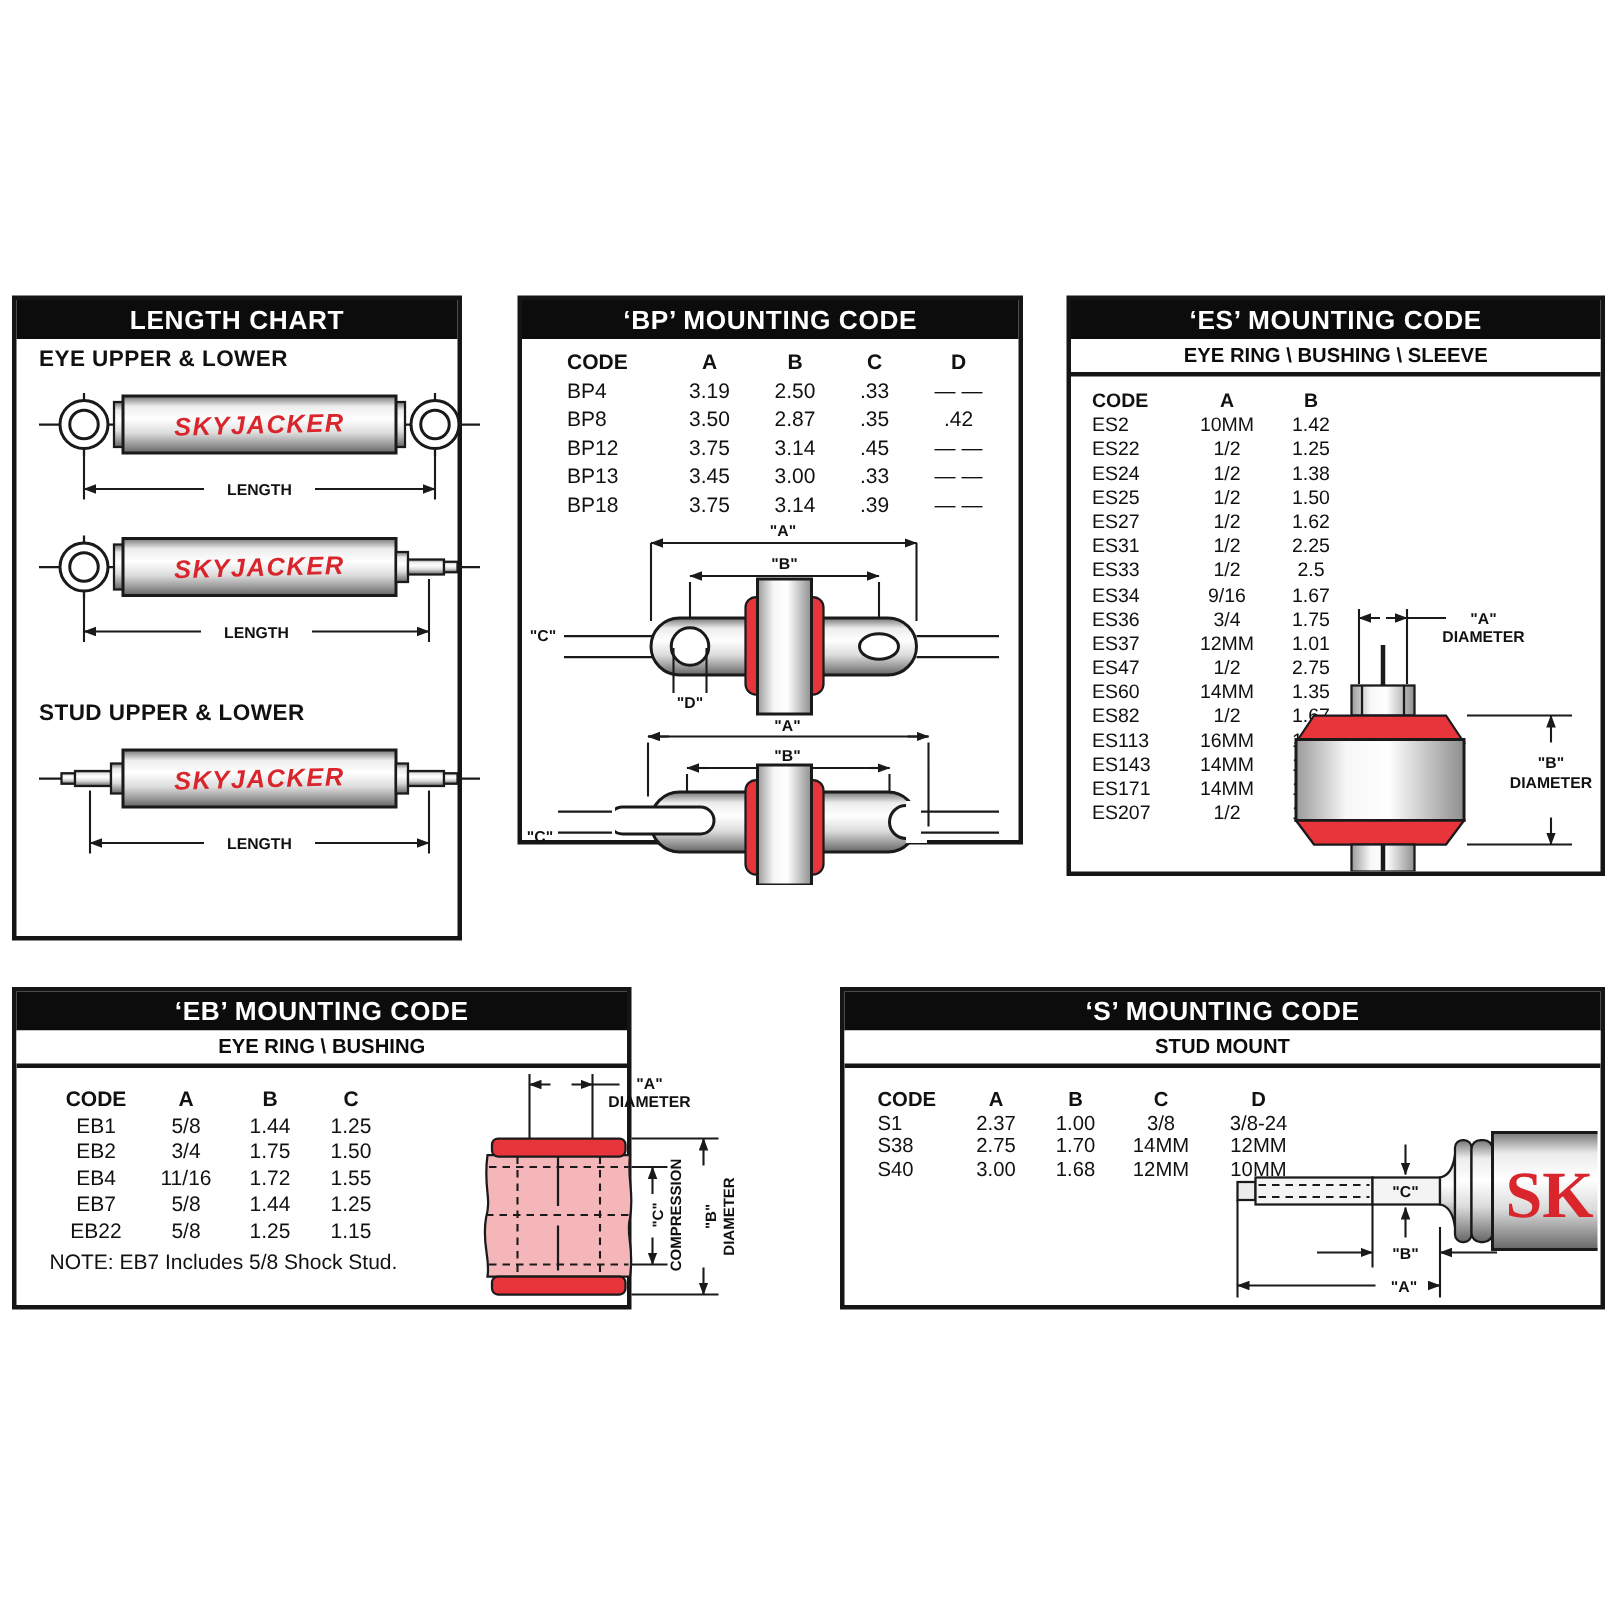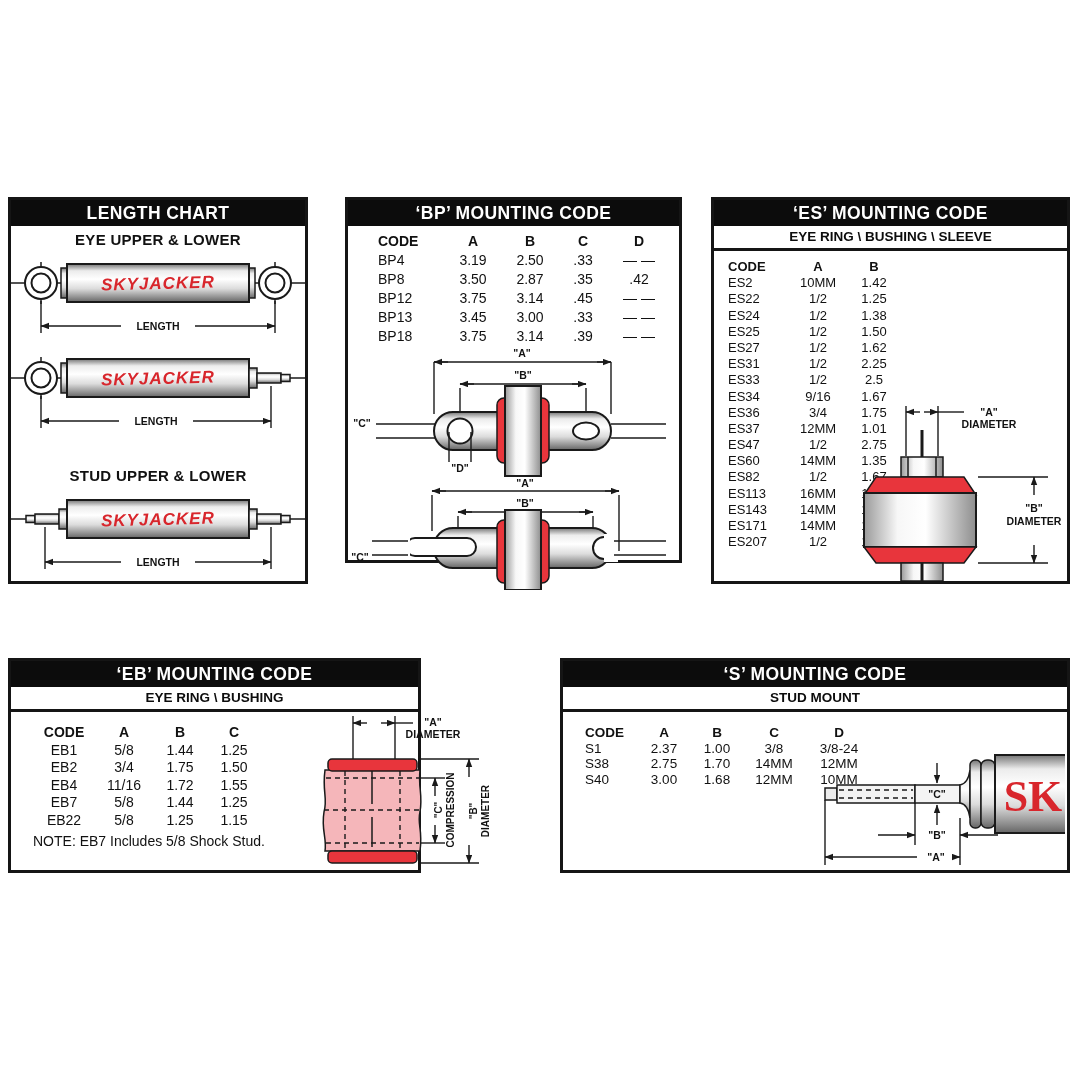--- a/index.html
+++ b/index.html
@@ -21,21 +21,21 @@
   .bp-t .c0{width:66px;text-align:left;padding-left:6px;} .bp-t .c1{width:58px}.bp-t .c2{width:56px}.bp-t .c3{width:50px}.bp-t .c4{width:62px}
   .es-t{left:12px;top:8px;font-size:13px;}   .es-t .trow{height:16.2px;line-height:16.2px;}
   .es-t .c0{width:58px;text-align:left;padding-left:2px;} .es-t .c1{width:64px}.es-t .c2{width:48px}
   .eb-t{left:22px;top:12px;font-size:14px;}  .eb-t .trow{height:17.6px;line-height:17.6px;}
   .eb-t .c0{width:62px}.eb-t .c1{width:58px}.eb-t .c2{width:54px}.eb-t .c3{width:54px}
   .s-t{left:18px;top:13px;font-size:13.5px;} .s-t .trow{height:15.6px;line-height:15.6px;}
   .s-t .c0{width:52px;text-align:left;padding-left:4px;} .s-t .c1{width:54px}.s-t .c2{width:52px}.s-t .c3{width:62px}.s-t .c4{width:68px}
   .note{position:absolute;left:22px;top:121px;font-size:14px;white-space:nowrap;}
 
   
-  .lc-section{height:118px;text-align:center;}
+  .lc-section{height:118px;padding-left:15px;}
   .lc-head{font-size:15px;font-weight:bold;letter-spacing:.3px;padding-top:5px;height:18px;}
   .lc-svg{display:block;margin:0 auto;}
 
   
   svg text{font-family:"Liberation Sans",sans-serif;font-weight:bold;fill:#111;}
   .dim{stroke:#1a1a1a;stroke-width:1.4;fill:none;}
   .dimtxt{font-size:10.5px;text-anchor:middle;}
   .outline{stroke:#1a1a1a;stroke-width:2;}
   .thin{stroke:#1a1a1a;stroke-width:1.5;}
   .capred{fill:#e8353c;}
@@ -66,21 +66,21 @@
           <stop offset="0.3" stop-color="#f7f7f7"></stop>
         <stop offset="0.55" stop-color="#ffffff"></stop>
           <stop offset="1" stop-color="#8e8e8e"></stop>
       </linearGradient>
       <marker id="ah" markerWidth="10" markerHeight="8" refX="8" refY="3.2" orient="auto" markerUnits="userSpaceOnUse">
         <path d="M0,0 L8.5,3.2 L0,6.4 Z" fill="#1a1a1a"></path>
       </marker>
     </defs>
   </svg>
 
-  <div class="panel" style="left:8px;top:197px;width:300px;height:387px;">
+  <div class="panel" style="left:8px;top:197px;width:300px;height:430px;">
     <div class="ptitle">LENGTH CHART</div>
     <div class="pbody" style="height:355px;">
 
       <div class="lc-section">
         <div class="lc-head">EYE UPPER &amp; LOWER</div>
         <svg class="lc-svg" width="294" height="95" viewBox="0 0 294 95">
           <line class="thin" x1="0" y1="34" x2="294" y2="34"></line>
           <line class="thin" x1="30" y1="13" x2="30" y2="55"></line>
           <line class="thin" x1="264" y1="13" x2="264" y2="55"></line>
           <circle class="outline whitefill" cx="30" cy="34" r="16"></circle>

